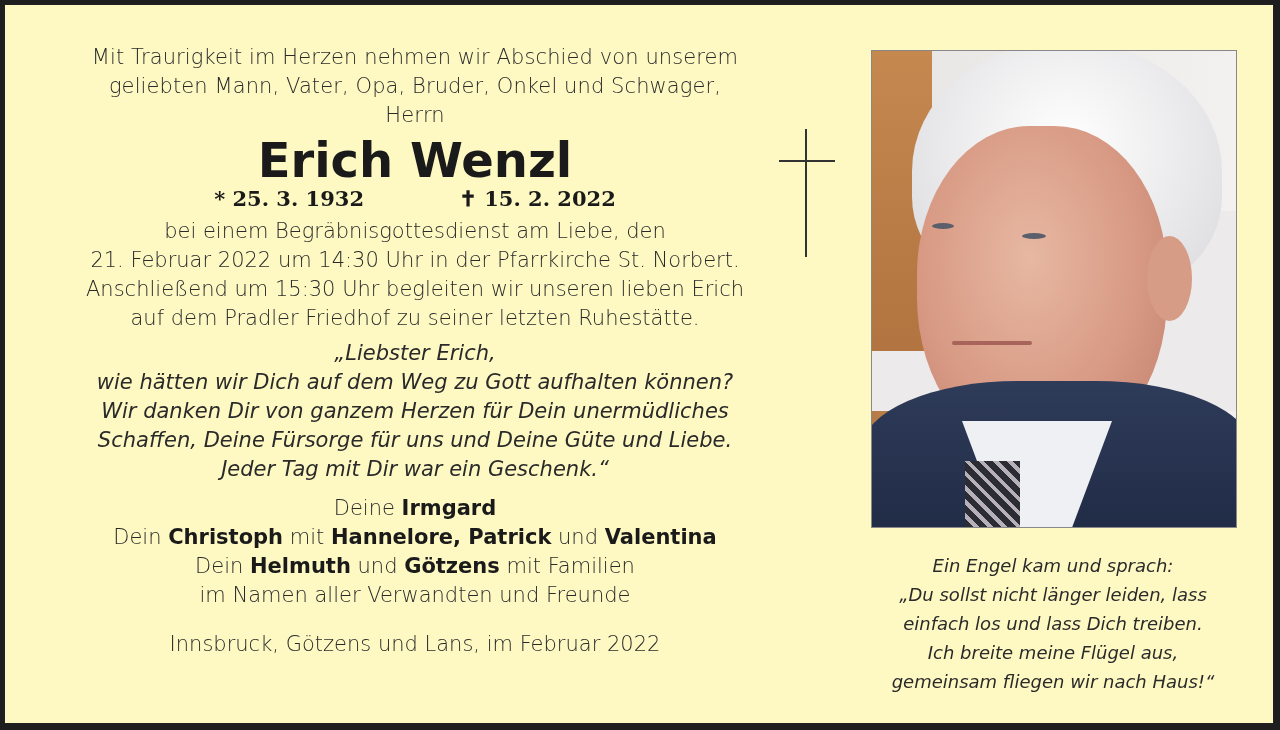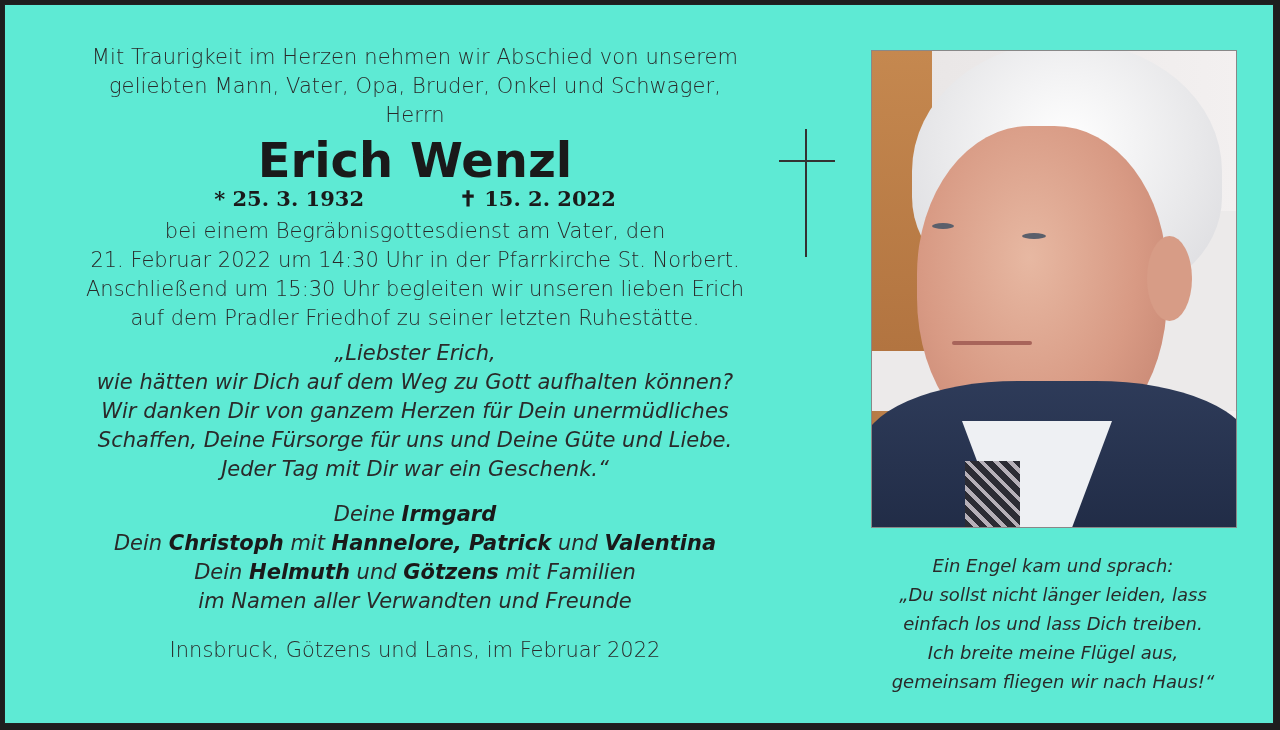--- a/index.html
+++ b/index.html
@@ -1,39 +1,39 @@
 <!DOCTYPE html>
 <html><head>
 <meta charset="utf-8">
 <style>
   html, body { margin:0; padding:0; }
   body { width:1280px; height:730px; background:#1e1e1e; overflow:hidden; }
   .frame {
     position:absolute; left:4px; top:4px; width:1268px; height:718px;
-    background:#5eead4; border:1px solid #222;
+    background:#fef9c3; border:1px solid #222;
   }
   .left {
     position:absolute; left:30px; top:38px; width:760px;
     text-align:center; color:#2a2a2a;
     font-family:"DejaVu Sans", sans-serif; font-weight:300;
   }
   .intro { font-size:21px; line-height:29px; letter-spacing:0.1px; }
   .name {
     font-family:"DejaVu Sans", sans-serif; font-weight:bold;
     font-size:48px; line-height:52px; color:#1a1a1a; margin-top:4px;
   }
   .dates {
     font-family:"DejaVu Serif", serif; font-weight:bold; font-size:21px;
     line-height:26px; color:#1a1a1a; margin-top:0px;
   }
   .dates span { display:inline-block; }
   .dates .birth { margin-right:88px; }
   .service { font-size:21px; line-height:29px; margin-top:5px; }
   .quote { font-size:21px; line-height:29px; font-style:italic; margin-top:6px; }
-  .family { font-size:21px; line-height:29px; margin-top:16px;font-style:italic; }
+  .family { font-size:21px; line-height:29px; margin-top:10px; }
   .family b { font-weight:bold; color:#1a1a1a; }
   .place { font-size:21px; line-height:29px; margin-top:20px; }
 
   .cross { position:absolute; left:774px; top:124px; width:56px; height:130px; }
   .cross .v { position:absolute; left:26px; top:0; width:2px; height:128px; background:#333; }
   .cross .h { position:absolute; left:0; top:31px; width:56px; height:2px; background:#333; }
 
   .photo {
     position:absolute; left:866px; top:45px; width:364px; height:476px;
     border:1px solid #888; overflow:hidden;
@@ -75,21 +75,21 @@
       <div>Mit Traurigkeit im Herzen nehmen wir Abschied von unserem</div>
       <div>geliebten Mann, Vater, Opa, Bruder, Onkel und Schwager,</div>
       <div>Herrn</div>
     </div>
     <div class="name">Erich Wenzl</div>
     <div class="dates">
       <span class="birth">* 25. 3. 1932</span>
       <span class="death">✝ 15. 2. 2022</span>
     </div>
     <div class="service">
-      <div>bei einem Begräbnisgottesdienst am Vater, den</div>
+      <div>bei einem Begräbnisgottesdienst am Liebe, den</div>
       <div>21. Februar 2022 um 14:30 Uhr in der Pfarrkirche St. Norbert.</div>
       <div>Anschließend um 15:30 Uhr begleiten wir unseren lieben Erich</div>
       <div>auf dem Pradler Friedhof zu seiner letzten Ruhestätte.</div>
     </div>
     <div class="quote">
       <div>„Liebster Erich,</div>
       <div>wie hätten wir Dich auf dem Weg zu Gott aufhalten können?</div>
       <div>Wir danken Dir von ganzem Herzen für Dein unermüdliches</div>
       <div>Schaffen, Deine Fürsorge für uns und Deine Güte und Liebe.</div>
       <div>Jeder Tag mit Dir war ein Geschenk.“</div>

